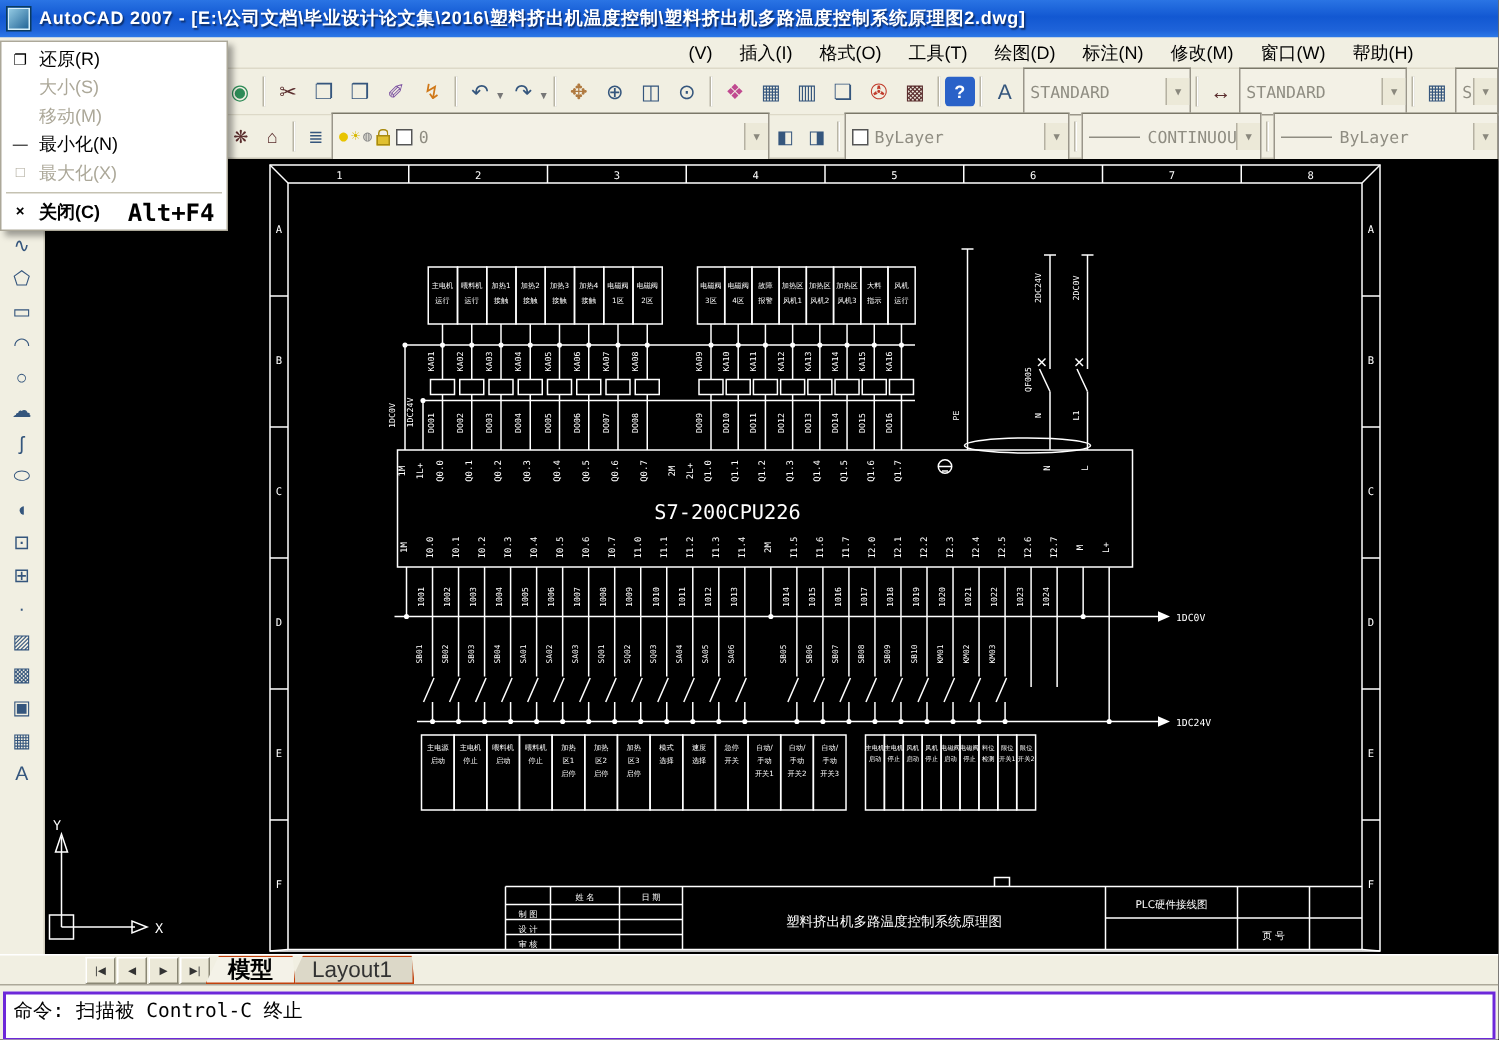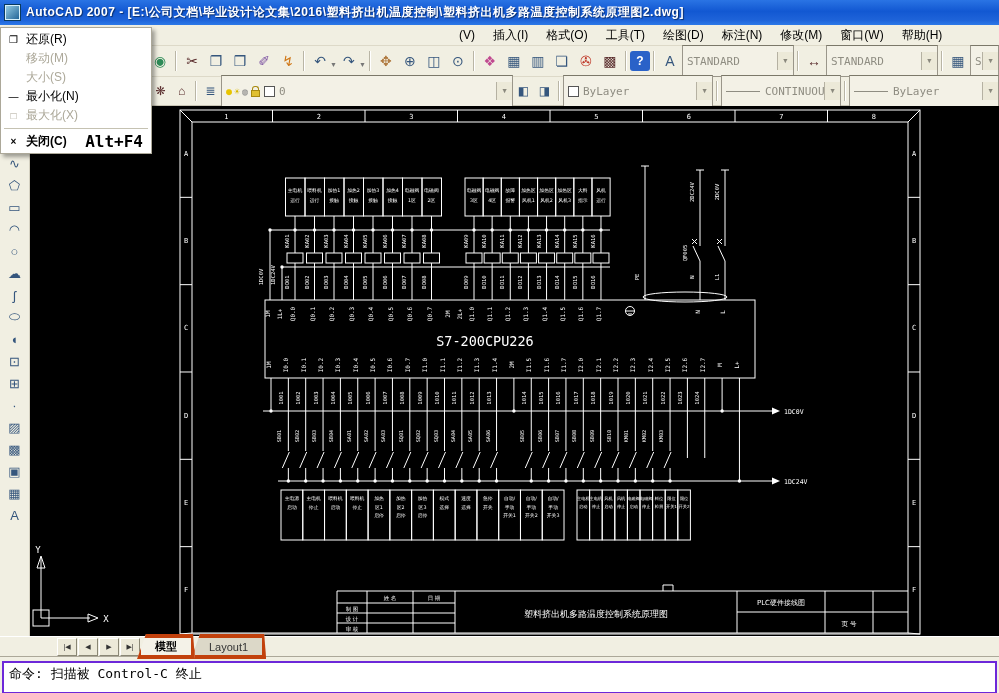--- a/index.html
+++ b/index.html
@@ -55,23 +55,23 @@
   #schematic{position:absolute;left:0;top:0;}
   #schematic text{fill:#fff;font-family:"DejaVu Sans Mono",monospace;}
   #schematic text.cn{font-family:"DejaVu Sans",sans-serif;}
   #schematic .w{stroke:#fff;fill:none;stroke-width:1;}
   
   .tabbar{height:20px;background:#f1efe2;display:flex;align-items:center;padding-left:57px;
     border-top:1px solid #fff;box-sizing:border-box;}
   .navbtn{width:18px;height:16px;background:#ece9d8;border:1px solid #fff;border-right-color:#8a8775;
     border-bottom-color:#8a8775;display:flex;align-items:center;justify-content:center;
     font-size:7px;color:#333;margin-right:1px;flex:0 0 auto;}
-  .tab{height:17px;display:flex;align-items:center;padding:0 14px;font-size:11px;margin-left:-4px;
+  .tab{height:17px;display:flex;align-items:center;padding:0 14px;font-size:15px;margin-left:-4px;
     clip-path:polygon(9px 0,calc(100% - 2px) 0,100% 100%,0 100%);
-    background:#dcd8c8;border:4px solid #c2410c;color:#333;}
+    background:#dcd8c8;border:1px solid #c2410c;color:#333;}
   .tab.active{background:#f4f2e8;font-weight:bold;color:#000;z-index:2;}
   
   .cmdwin{height:40px;background:#f1efe2;border-top:1px solid #aca899;padding:4px 2px 2px 2px;box-sizing:border-box;}
   .cmdinner{height:100%;background:#fff;border:2px solid #6d28d9;box-sizing:border-box;
     font-family:"DejaVu Sans Mono",monospace;font-size:13px;color:#000;padding:2px 5px;}
   
   .ctxmenu{position:absolute;left:0;top:27px;width:150px;background:#fff;border:1px solid #aca899;
     box-shadow:3px 3px 4px rgba(0,0,0,.35);z-index:50;padding:2px 0;font-size:12px;}
   .cmi{height:19px;display:flex;align-items:center;padding:0 8px 0 5px;color:#000;}
   .cmi .mi-icon{width:15px;margin-right:5px;font-size:10px;color:#000;text-align:center;flex:0 0 auto;}
@@ -705,25 +705,25 @@
     <div class="cmdinner">命令: 扫描被 Control-C 终止</div>
   </div>
 
   <div class="ctxmenu" id="ctxmenu">
       <div class="cmi">
         <span class="mi-icon">❐</span>
         <span>还原(R)</span>
       </div>
       <div class="cmi disabled">
         <span class="mi-icon"></span>
-        <span>移动(M)</span>
+        <span>大小(S)</span>
       </div>
       <div class="cmi disabled">
         <span class="mi-icon"></span>
-        <span>大小(S)</span>
+        <span>移动(M)</span>
       </div>
       <div class="cmi">
         <span class="mi-icon">—</span>
         <span>最小化(N)</span>
       </div>
       <div class="cmi disabled">
         <span class="mi-icon">□</span>
         <span>最大化(X)</span>
       </div>
       <div class="cmsep"></div>

